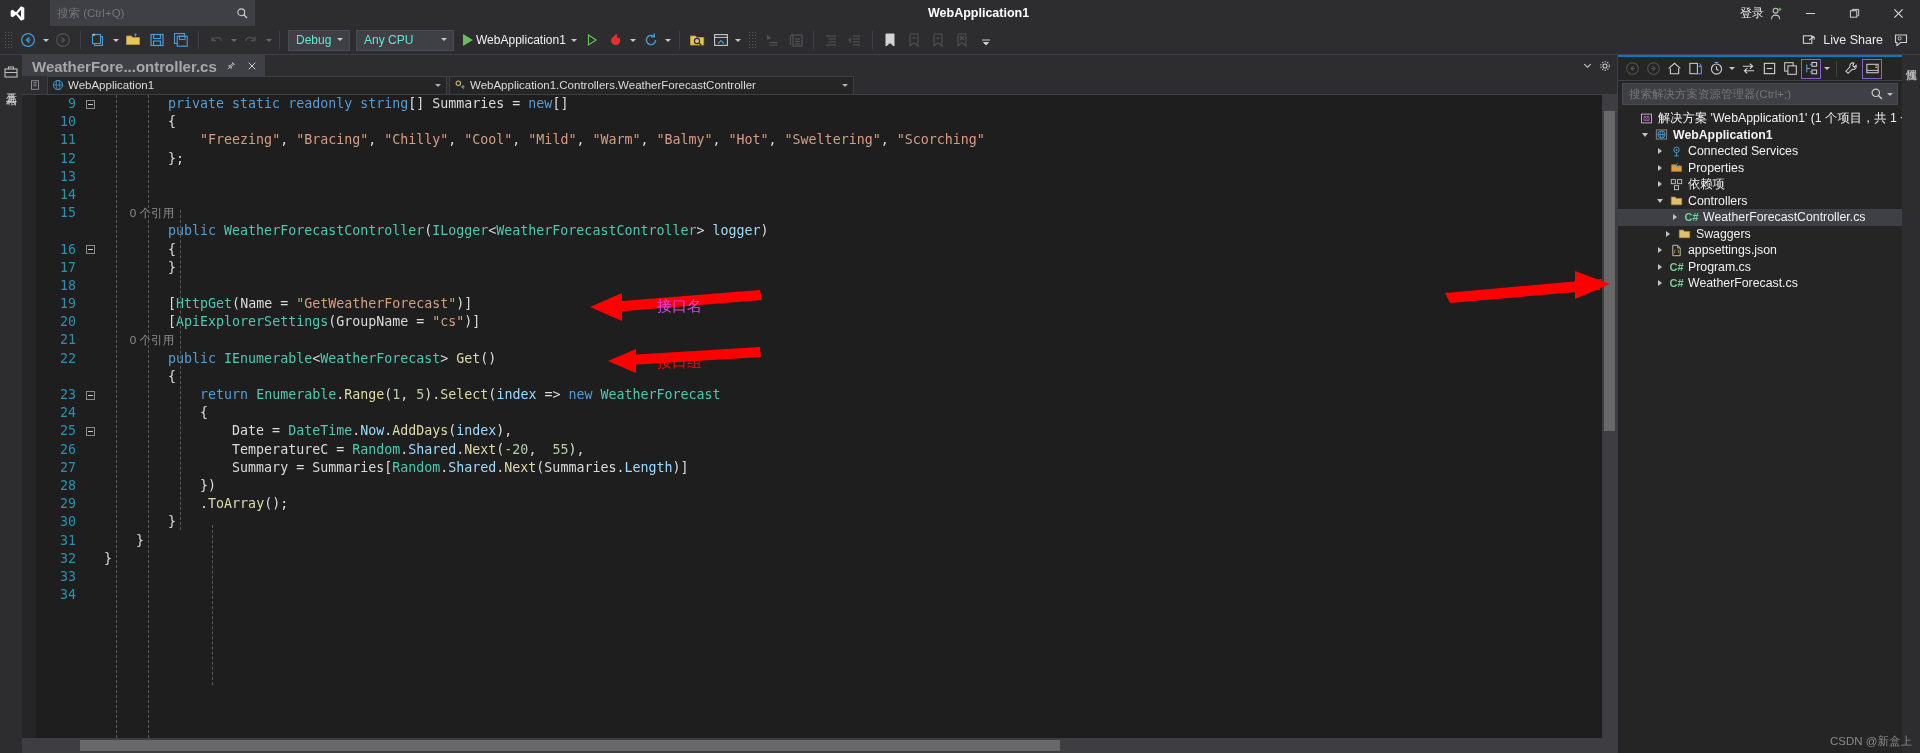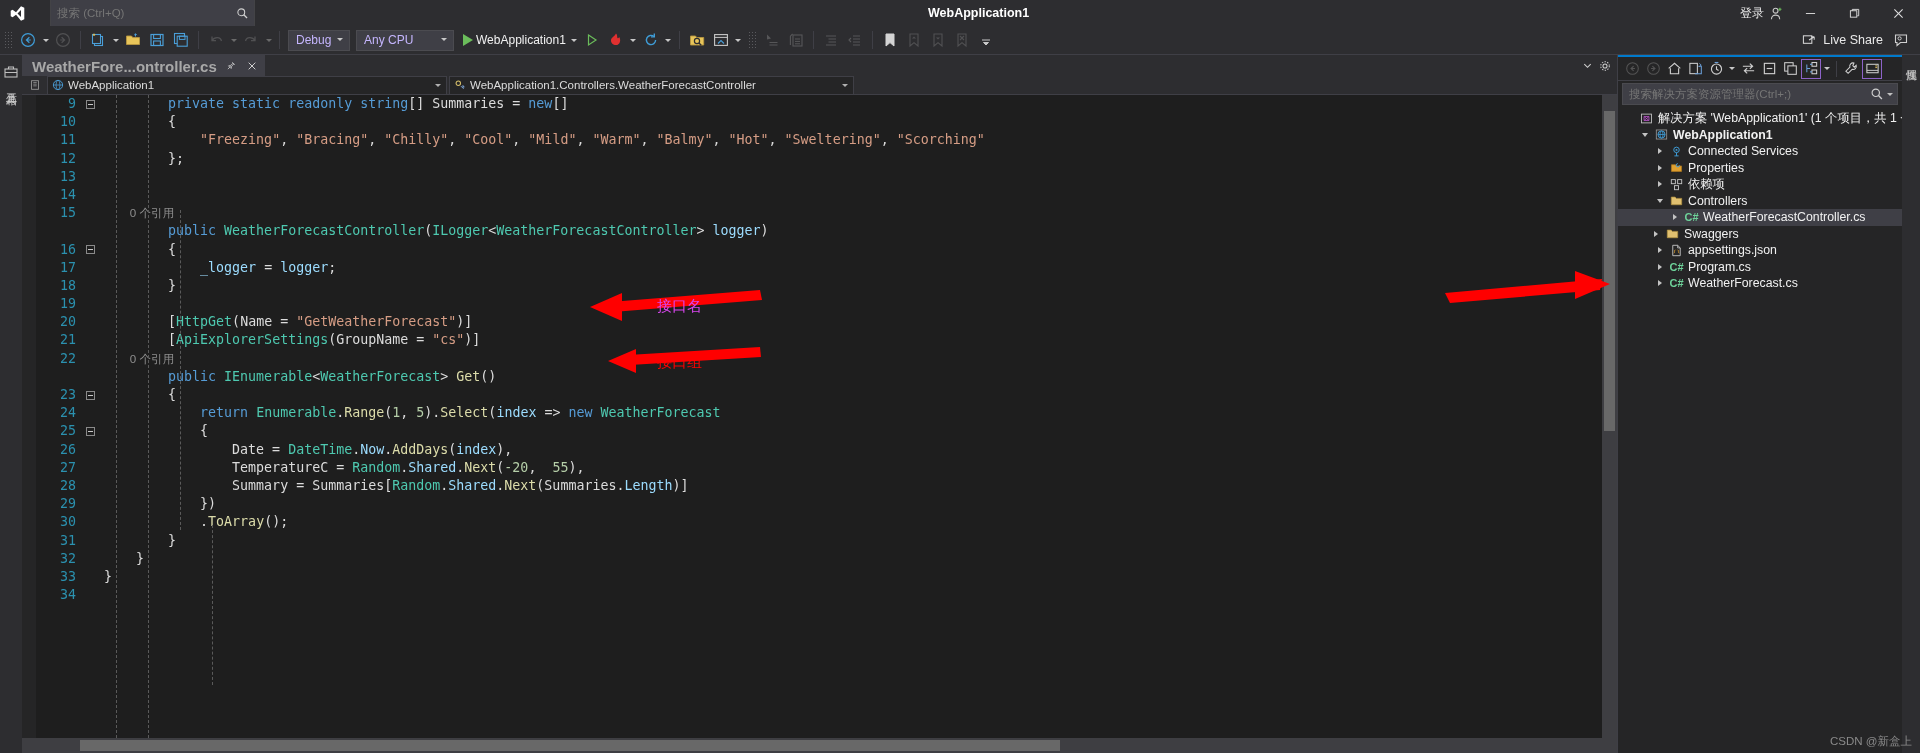--- a/index.html
+++ b/index.html
@@ -36,21 +36,21 @@
   .grip { width:9px; height:18px; margin:0 3px 0 4px; flex:0 0 9px;
           background-image:radial-gradient(#5a5a5e 1px, transparent 1px); background-size:3px 3px; }
   .tb-ico { width:22px; height:22px; display:flex; align-items:center; justify-content:center; margin:0 1px; }
   .tb-ico svg { width:16px; height:16px; }
   .tb-ico.dis { opacity:.38; }
   .caret { width:11px; height:22px; display:flex; align-items:center; justify-content:center; }
   .caret::after { content:""; border-left:3.2px solid transparent; border-right:3.2px solid transparent; border-top:3.6px solid #c8c8c8; }
   .caret.dis::after { border-top-color:#6a6a6a; }
   .tb-sep { width:1px; height:18px; background:#3f3f46; margin:0 5px; flex:0 0 1px; }
   .combo { height:21px; background:#3f3f46; border:1px solid #4b4b50; display:flex; align-items:center;
-           padding:0 2px 1px 7px; margin:0 3px; color:#c4b5fd; font-size:12px; }
+           padding:0 2px 1px 7px; margin:0 3px; color:#5eead4; font-size:12px; }
   .combo .cap { flex:1; white-space:nowrap; }
   .combo .cv { width:15px; display:flex; align-items:center; justify-content:center; }
   .combo .cv::after { content:""; border-left:3.2px solid transparent; border-right:3.2px solid transparent; border-top:3.6px solid #c8c8c8; }
   .startbtn { display:flex; align-items:center; height:22px; padding:0 3px 0 2px; font-size:12px; color:#f1f1f1; }
   .startbtn .ptri { width:17px; display:flex; align-items:center; justify-content:center; }
   .startbtn .ptri::after { content:""; border-top:6px solid transparent; border-bottom:6px solid transparent; border-left:10px solid #6bbd5b; }
   .liveshare { margin-left:auto; display:flex; align-items:center; gap:6px; font-size:12.5px; color:#e8e8e8; padding-right:6px; }
   .liveshare svg { width:15px; height:15px; }
 
   
@@ -510,21 +510,20 @@
         <div class="codetext" id="codetext">
             <div class="row"><span>        </span><span class="kw">private </span><span class="kw">static </span><span class="kw">readonly </span><span class="kw">string</span><span class="pun">[] </span><span class="pun">Summaries = </span><span class="kw">new</span><span class="pun">[]</span></div>
             <div class="row"><span>        </span><span class="pun">{</span></div>
             <div class="row"><span>            </span><span class="str">"Freezing"</span><span class="pun">, </span><span class="str">"Bracing"</span><span class="pun">, </span><span class="str">"Chilly"</span><span class="pun">, </span><span class="str">"Cool"</span><span class="pun">, </span><span class="str">"Mild"</span><span class="pun">, </span><span class="str">"Warm"</span><span class="pun">, </span><span class="str">"Balmy"</span><span class="pun">, </span><span class="str">"Hot"</span><span class="pun">, </span><span class="str">"Sweltering"</span><span class="pun">, </span><span class="str">"Scorching"</span></div>
             <div class="row"><span>        </span><span class="pun">};</span></div>
             <div class="row"></div>
             <div class="row"></div>
             <div class="row"><span class="codelens">        0 个引用</span></div>
             <div class="row"><span>        </span><span class="kw">public </span><span class="typ">WeatherForecastController</span><span class="pun">(</span><span class="typ">ILogger</span><span class="pun">&lt;</span><span class="typ">WeatherForecastController</span><span class="pun">&gt; </span><span class="var">logger</span><span class="pun">)</span></div>
             <div class="row"><span>        </span><span class="pun">{</span></div>
-            <div class="row"><span>            </span><span class="var">_logger</span><span class="pun"> = </span><span class="var">logger</span><span class="pun">;</span></div>
             <div class="row"><span>        </span><span class="pun">}</span></div>
             <div class="row"></div>
             <div class="row"><span>        </span><span class="pun">[</span><span class="typ">HttpGet</span><span class="pun">(</span><span class="pun">Name = </span><span class="str">"GetWeatherForecast"</span><span class="pun">)]</span></div>
             <div class="row"><span>        </span><span class="pun">[</span><span class="typ">ApiExplorerSettings</span><span class="pun">(</span><span class="pun">GroupName = </span><span class="str">"cs"</span><span class="pun">)]</span></div>
             <div class="row"><span class="codelens">        0 个引用</span></div>
             <div class="row"><span>        </span><span class="kw">public </span><span class="typ">IEnumerable</span><span class="pun">&lt;</span><span class="typ">WeatherForecast</span><span class="pun">&gt; </span><span class="mth">Get</span><span class="pun">()</span></div>
             <div class="row"><span>        </span><span class="pun">{</span></div>
             <div class="row"><span>            </span><span class="kw">return </span><span class="typ">Enumerable</span><span class="pun">.</span><span class="mth">Range</span><span class="pun">(</span><span class="num">1</span><span class="pun">, </span><span class="num">5</span><span class="pun">).</span><span class="mth">Select</span><span class="pun">(</span><span class="var">index</span><span class="pun"> =&gt; </span><span class="kw">new </span><span class="typ">WeatherForecast</span></div>
             <div class="row"><span>            </span><span class="pun">{</span></div>
             <div class="row"><span>                </span><span class="pun">Date = </span><span class="typ">DateTime</span><span class="pun">.</span><span class="var">Now</span><span class="pun">.</span><span class="mth">AddDays</span><span class="pun">(</span><span class="var">index</span><span class="pun">),</span></div>
@@ -716,21 +715,21 @@
           </div>
           <div class="trow sel" style="padding-left: 51px;">
             <span class="exp">
               <span class="rt"></span>
             </span>
             <span class="ico">
               <span class="cshash">C#</span>
             </span>
             <span class="lbl">WeatherForecastController.cs</span>
           </div>
-          <div class="trow" style="padding-left: 32px; text-align: right;">
+          <div class="trow" style="padding-left: 44px; text-align: right;">
             <span class="exp">
               <span class="rt"></span>
             </span>
             <span class="ico">
               <svg viewBox="0 0 16 16">
                 <path d="M1.6 13.2V3.8h4.8l1.3 1.6h6.7v7.8z" fill="#e0c070" stroke="#b09040" stroke-width=".9"></path>
               </svg>
             </span>
             <span class="lbl">Swaggers</span>
           </div>

